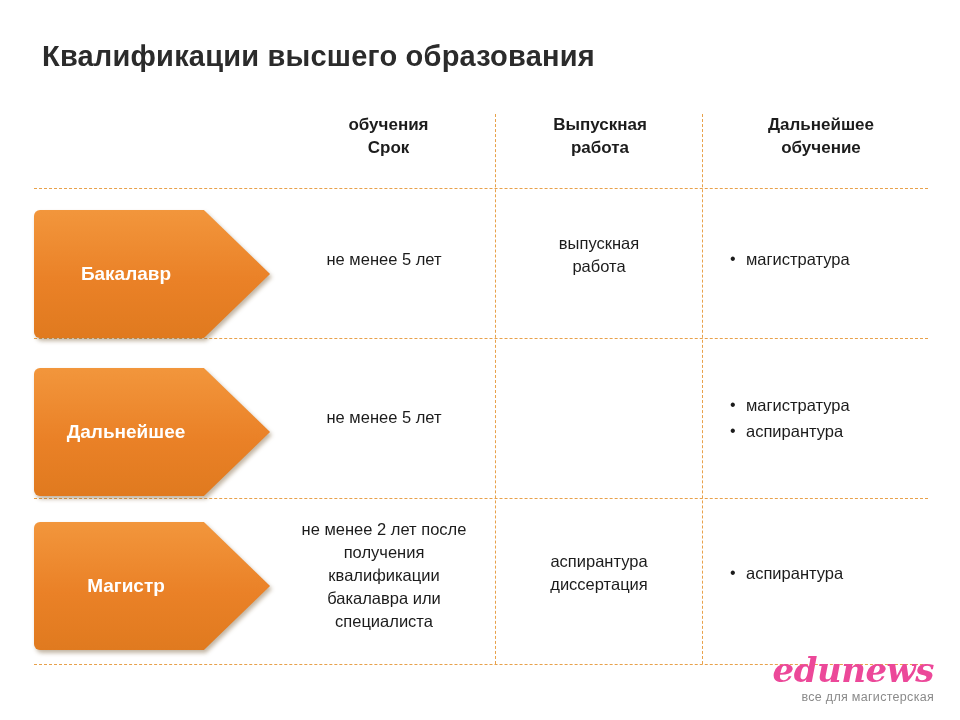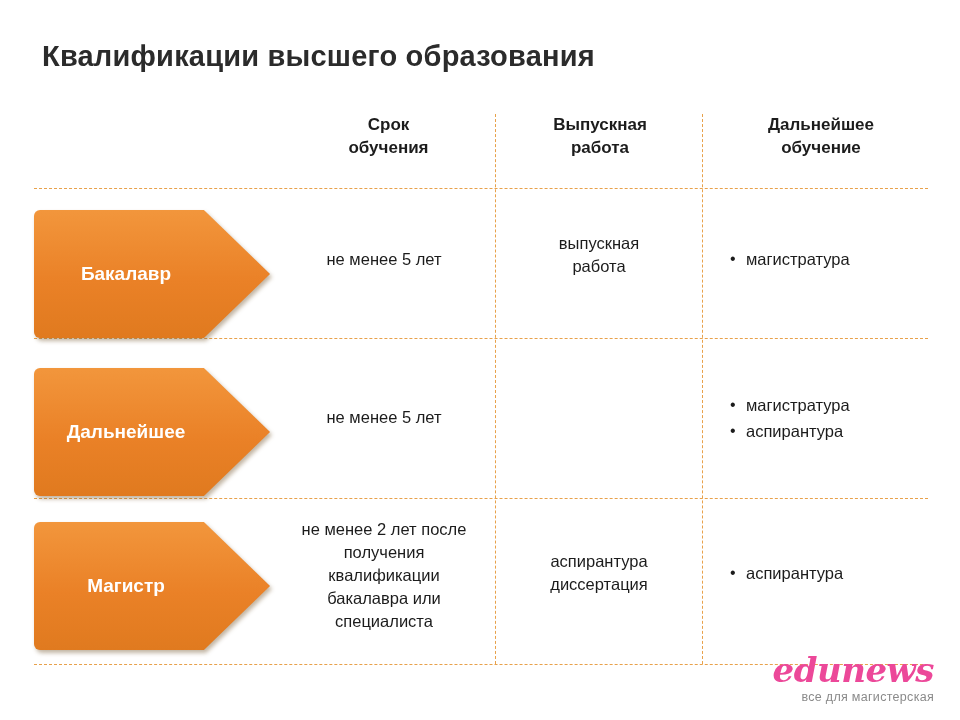--- a/index.html
+++ b/index.html
@@ -167,22 +167,22 @@
   }
 </style>
 </head>
 <body>
 
 <div class="slide">
 
   <div class="title">Квалификации высшего образования</div>
 
   <div class="col-head c1">
+    <div>обучения</div>
     <div>Срок</div>
-    <div>обучения</div>
   </div>
   <div class="col-head c2">
     <div>Выпускная</div>
     <div>работа</div>
   </div>
   <div class="col-head c3">
     <div>Дальнейшее</div>
     <div>обучение</div>
   </div>
 

